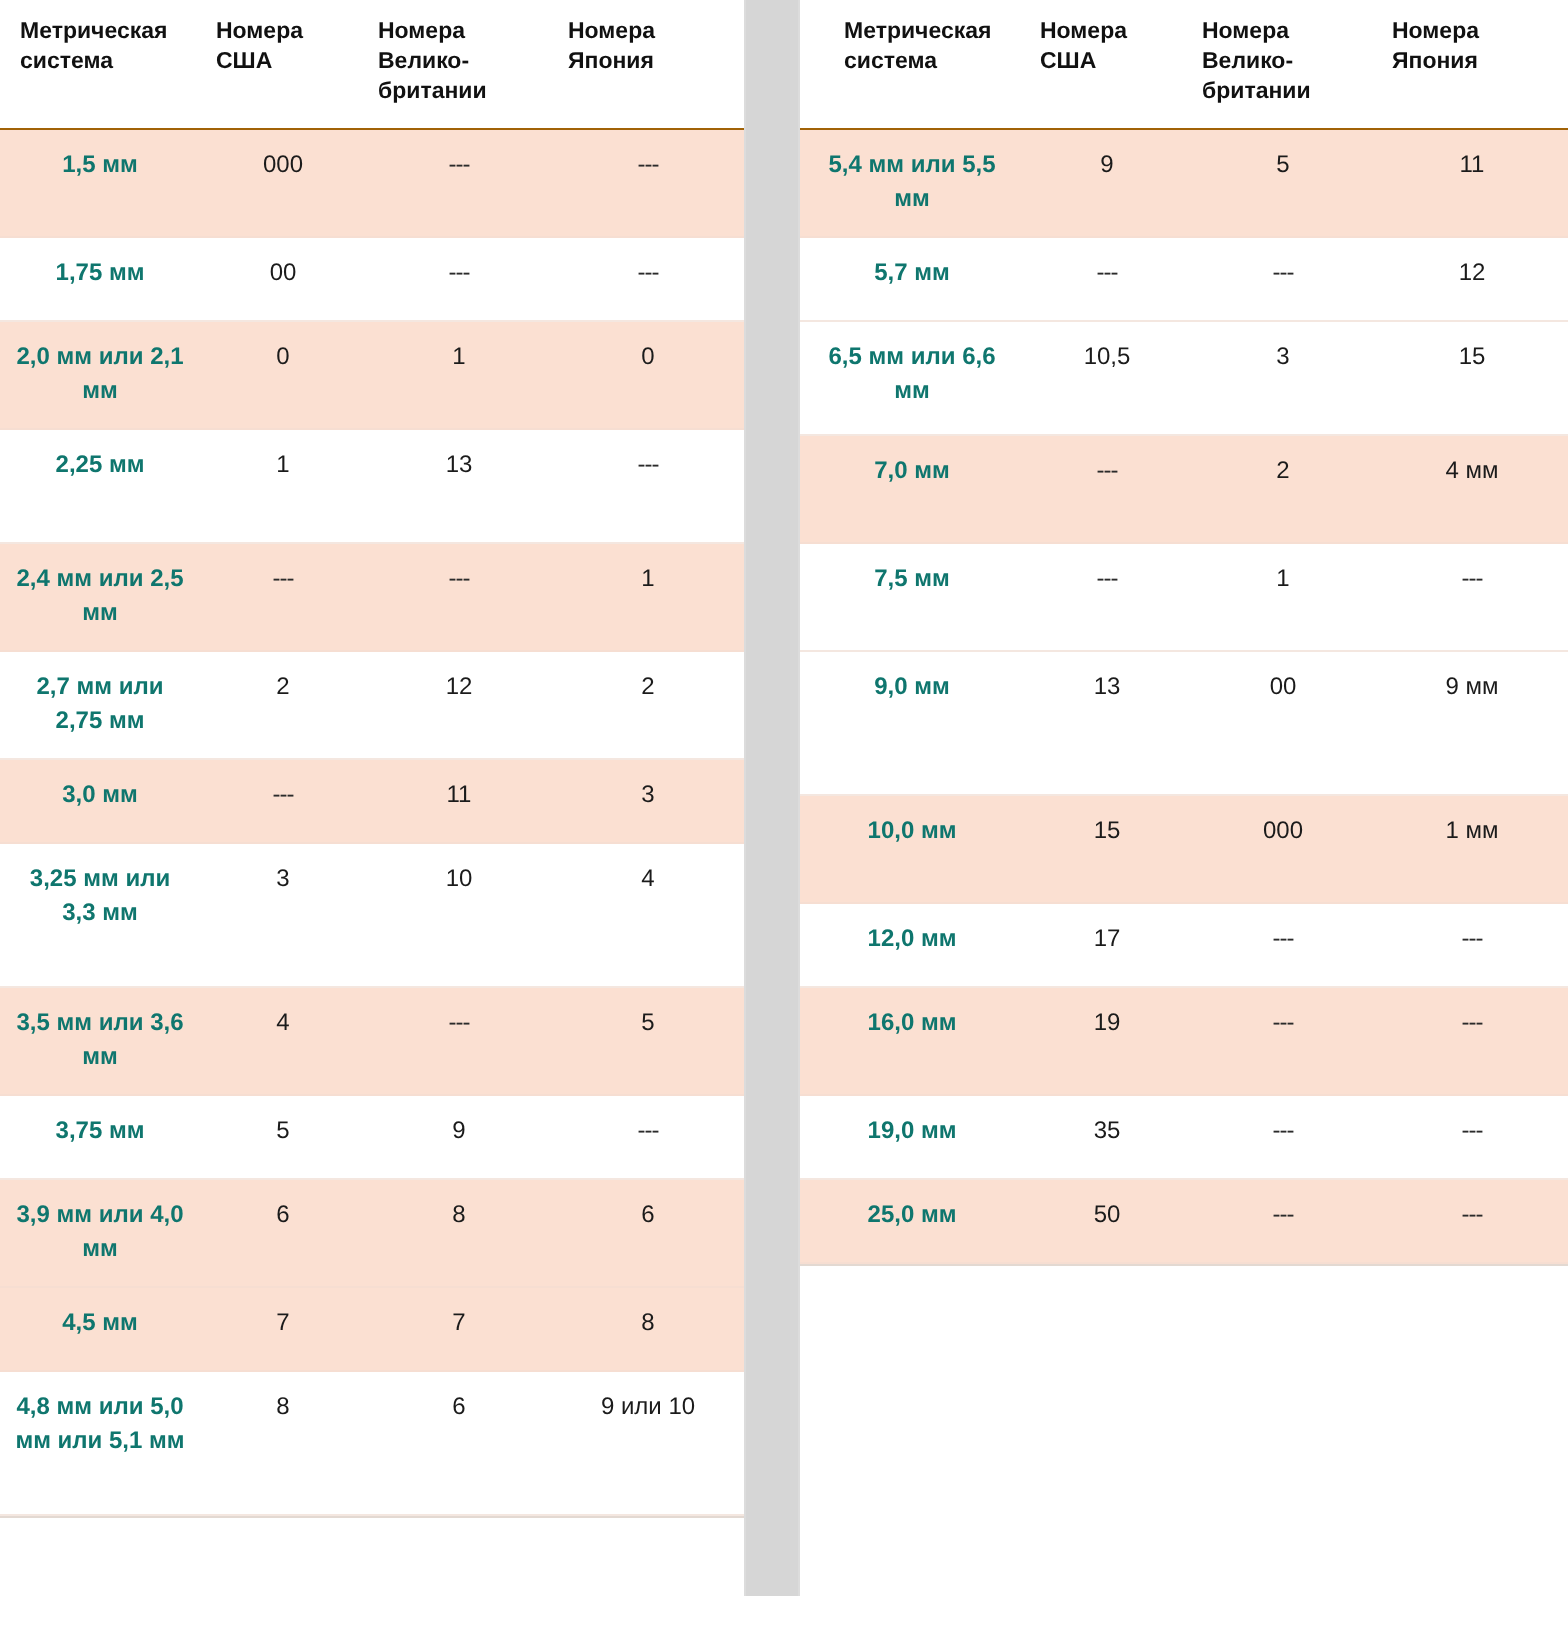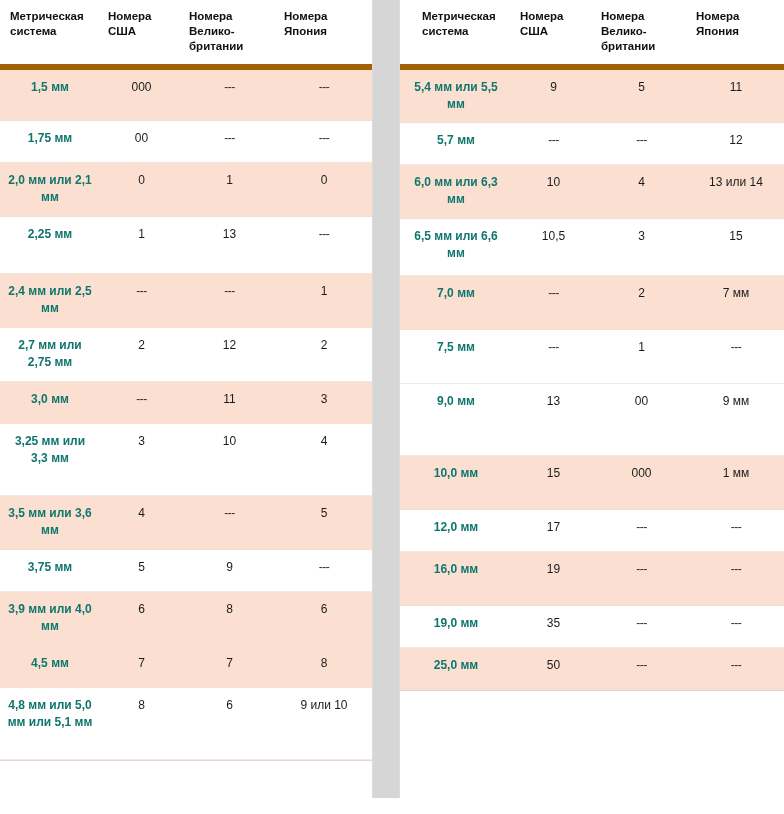--- a/index.html
+++ b/index.html
@@ -67,21 +67,21 @@
 
   thead th {
     font-size: 11.5px;
     font-weight: bold;
     text-align: left;
     vertical-align: top;
     padding: 9px 4px 9px 8px;
     line-height: 1.32;
     background: #ffffff;
     color: #111111;
-    border-bottom: 6px solid #a16207;
+    border-bottom: 1px solid #a16207;
     height: 49px;
     box-sizing: border-box;
   }
   thead th.hdr-metric { padding-left: 10px; }
   thead th.hdr-usa    { padding-left: 8px; }
   thead th.hdr-uk     { padding-left: 6px; }
   thead th.hdr-jp     { padding-left: 8px; }
 
   .panel.right thead th.hdr-metric { padding-left: 22px; }
 
@@ -275,37 +275,31 @@
             <td class="num">9</td>
             <td class="num">5</td>
             <td class="num">11</td>
           </tr>
           <tr>
             <td class="metric">5,7 мм</td>
             <td class="num dash">---</td>
             <td class="num dash">---</td>
             <td class="num">12</td>
           </tr>
-          <tr class="shade tall2">
-            <td class="metric">6,0 мм или 6,3 мм</td>
-            <td class="num">10</td>
-            <td class="num">4</td>
-            <td class="num">13 или 14</td>
-          </tr>
           <tr class="tall4">
             <td class="metric">6,5 мм или 6,6 мм</td>
             <td class="num">10,5</td>
             <td class="num">3</td>
             <td class="num">15</td>
           </tr>
           <tr class="shade tall2">
             <td class="metric">7,0 мм</td>
             <td class="num dash">---</td>
             <td class="num">2</td>
-            <td class="num">7 мм</td>
+            <td class="num">4 мм</td>
           </tr>
           <tr class="tall2">
             <td class="metric">7,5 мм</td>
             <td class="num dash">---</td>
             <td class="num">1</td>
             <td class="num dash">---</td>
           </tr>
           <tr class="tall3">
             <td class="metric">9,0 мм</td>
             <td class="num">13</td>

